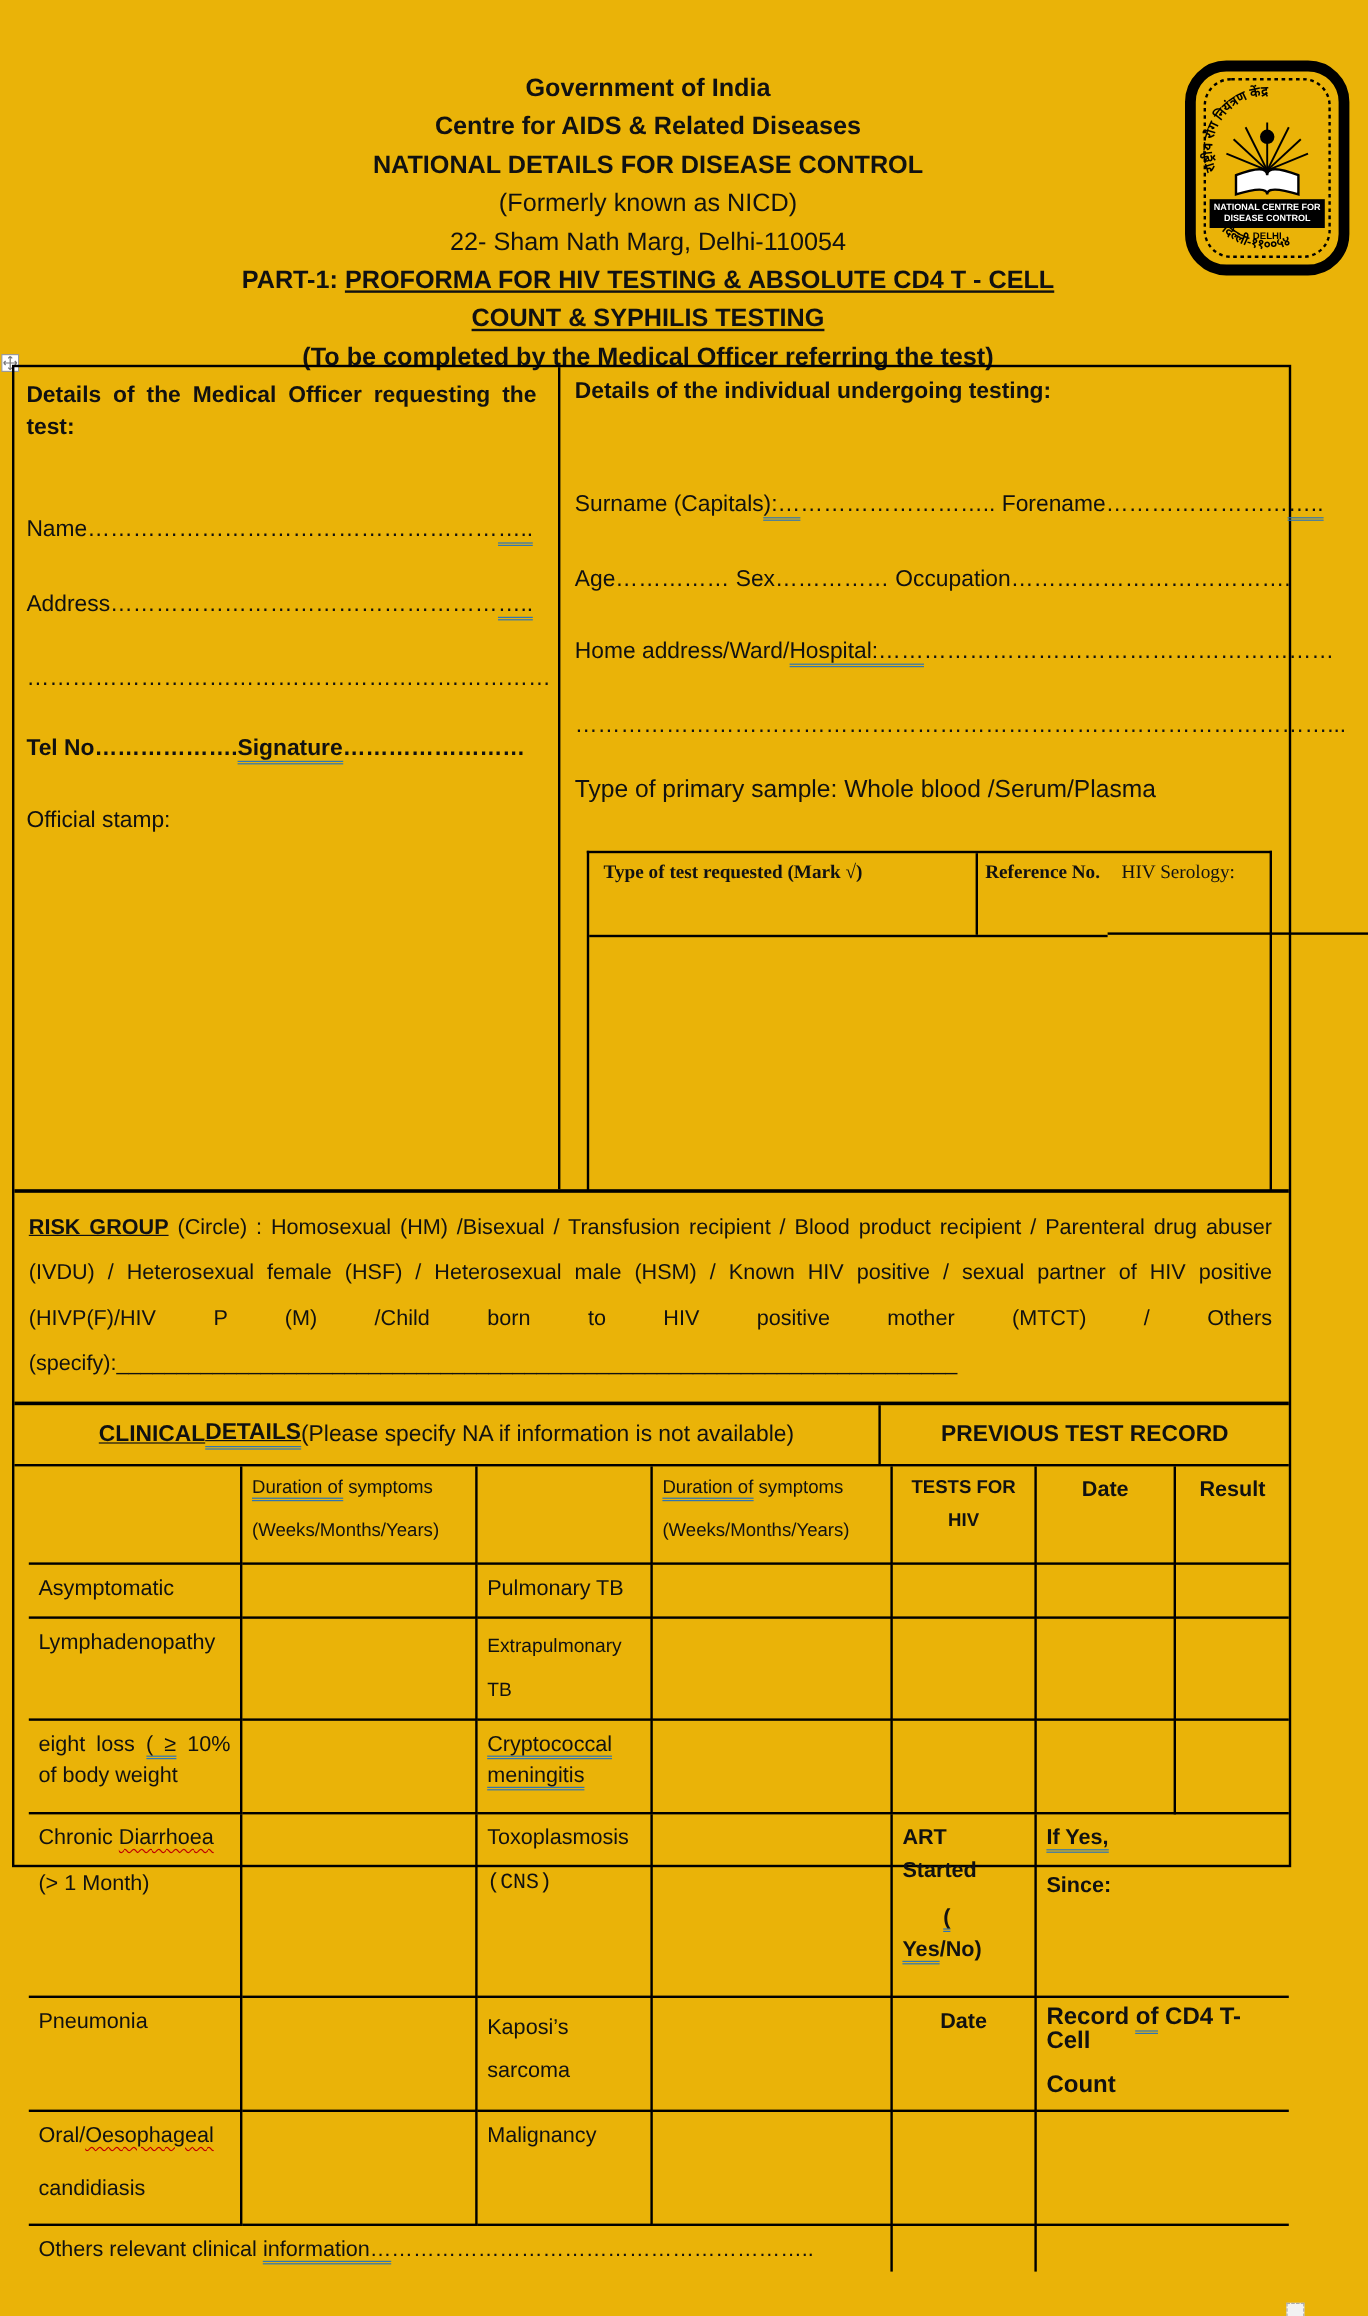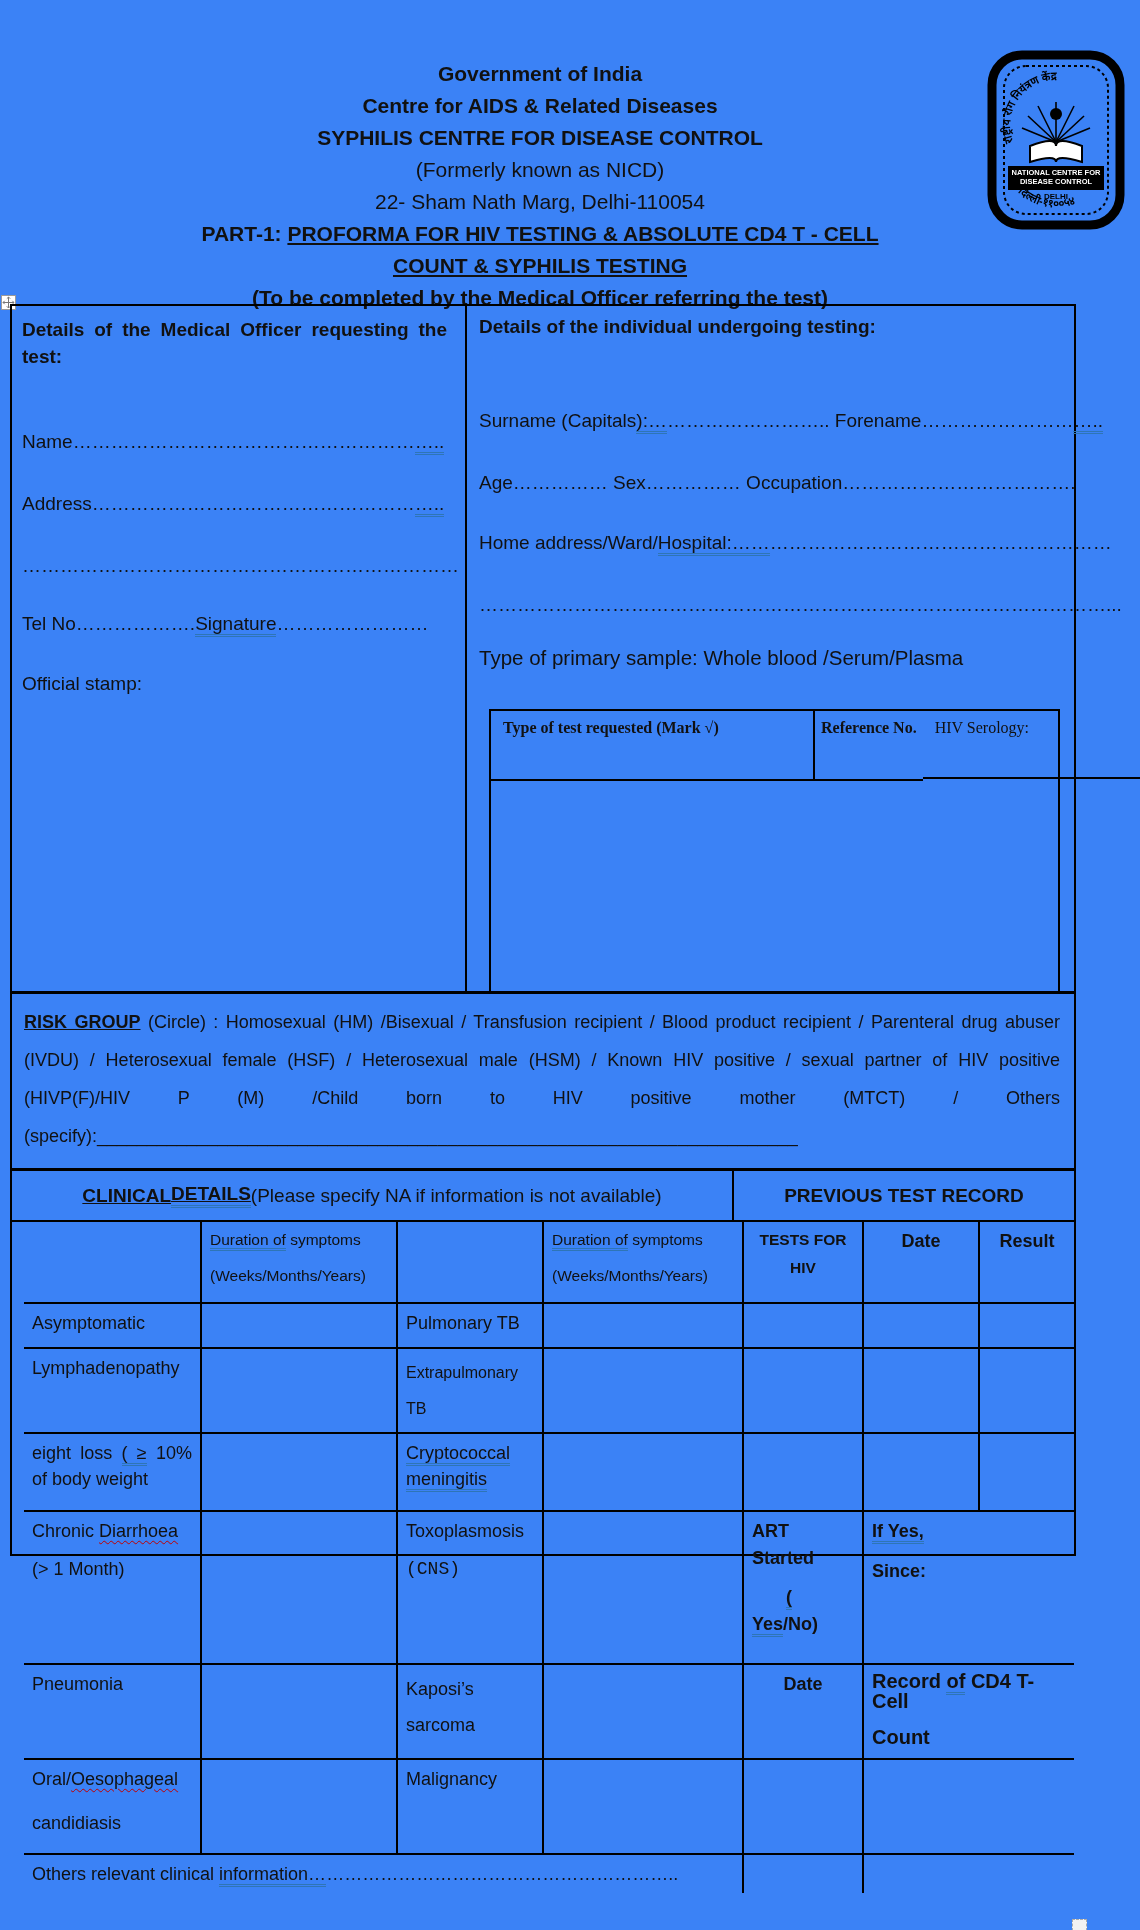--- a/index.html
+++ b/index.html
@@ -1,16 +1,16 @@
 <!DOCTYPE html>
 <html><head>
 <meta charset="utf-8">
 <style>
   html,body{margin:0;padding:0;background:#fff;}
-  .page{position:relative;width:1140px;height:1930px;background:#3b82f6;
+  .page{position:relative;width:1140px;height:1930px;background:#eab308;
         font-family:"Liberation Sans",sans-serif;color:#111;overflow:hidden;}
 
   
   .hdr{position:absolute;left:0;top:58px;width:1080px;text-align:center;
        font-size:21px;font-weight:bold;line-height:32px;}
   .hdr .reg{font-weight:normal;}
   .s-u,.s-bu,.s-bublu{text-decoration:underline;}
   .s-b,.s-bu,.s-bblu,.s-bublu{font-weight:bold;}
   .s-blu,.s-bblu,.s-bublu{border-bottom:3px double #2e75b6;}
   .s-red{text-decoration:underline wavy #c00000 1px;text-underline-offset:3px;}
@@ -79,21 +79,21 @@
   .rec .l2{margin-top:16px;}
 </style>
 </head>
 <body>
 
 <div class="page">
 
   <div class="hdr">
     <div>Government of India</div>
     <div>Centre for AIDS &amp; Related Diseases</div>
-    <div>SYPHILIS CENTRE FOR DISEASE CONTROL</div>
+    <div>NATIONAL DETAILS FOR DISEASE CONTROL</div>
     <div class="reg">(Formerly known as NICD)</div>
     <div class="reg">22- Sham Nath Marg, Delhi-110054</div>
     <div><span class="s-b">PART-1: </span><span class="s-bu">PROFORMA FOR HIV TESTING &amp; ABSOLUTE CD4 T - CELL</span></div>
     <div><span class="s-bu">COUNT &amp; SYPHILIS TESTING</span></div>
     <div>(To be completed by the Medical Officer referring the test)</div>
   </div>
 
   <svg class="logo" viewBox="0 0 140 180">
     <rect x="6" y="5" width="128" height="170" rx="30" fill="none" stroke="#000" stroke-width="9"></rect>
     <rect x="18" y="16" width="104" height="148" rx="22" fill="none" stroke="#000" stroke-width="2" stroke-dasharray="3 3"></rect>
@@ -130,21 +130,21 @@
   </svg>
 
   <div class="outer">
 
     <div class="rowA">
       <div class="cellL">
         <div class="jtitle" style="left:10px;top:10px;width:425px;">Details of the Medical Officer requesting the test:</div>
         <div class="abs" style="left:10px;top:125px;"><span class="s-p">Name………………………………………………</span><span class="s-blu">…..</span></div>
         <div class="abs" style="left:10px;top:187px;"><span class="s-p">Address……………………………………………</span><span class="s-blu">…..</span></div>
         <div class="abs" style="left:10px;top:249px;">……………………………………………………………</div>
-        <div class="abs" style="left:10px;top:307px;"><span class="s-p">Tel No……………….</span><span class="s-blu">Signature</span><span class="s-p">……………………</span></div>
+        <div class="abs" style="left:10px;top:307px;font-weight:bold;"><span class="s-p">Tel No……………….</span><span class="s-blu">Signature</span><span class="s-p">……………………</span></div>
         <div class="abs" style="left:10px;top:367px;">Official stamp:</div>
       </div>
       <div class="cellR">
         <div class="abs" style="left:12px;top:10px;font-weight:bold;">Details of the individual undergoing testing:</div>
         <div class="abs" style="left:12px;top:104px;"><span class="s-p">Surname (Capitals</span><span class="s-blu">):…</span><span class="s-p">……………………..  Forename……………………</span><span class="s-blu">…..</span></div>
         <div class="abs" style="left:12px;top:226px;"><span class="s-p">Home address/Ward/</span><span class="s-blu">Hospital:……</span><span class="s-p">………………………………………………</span></div>
         <div class="abs" style="left:12px;top:166px;"><span class="s-p">Age……………  Sex…………… Occupation……………………………….</span></div>
         <div class="abs" style="left:12px;top:288px;">………………………………………………………………………………………...</div>
         <div class="abs" style="left:12px;top:340px;font-size:20.5px;">Type of primary sample: Whole blood /Serum/Plasma</div>
 

